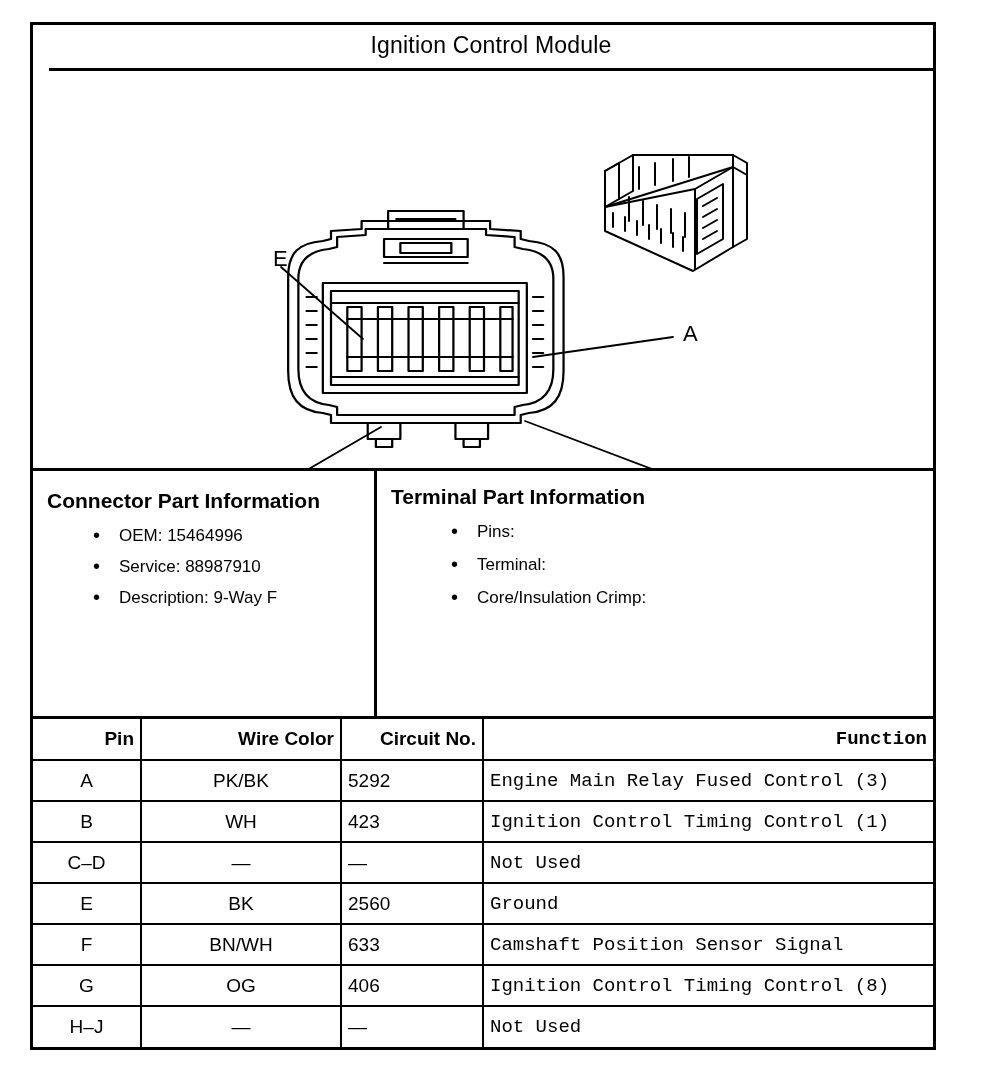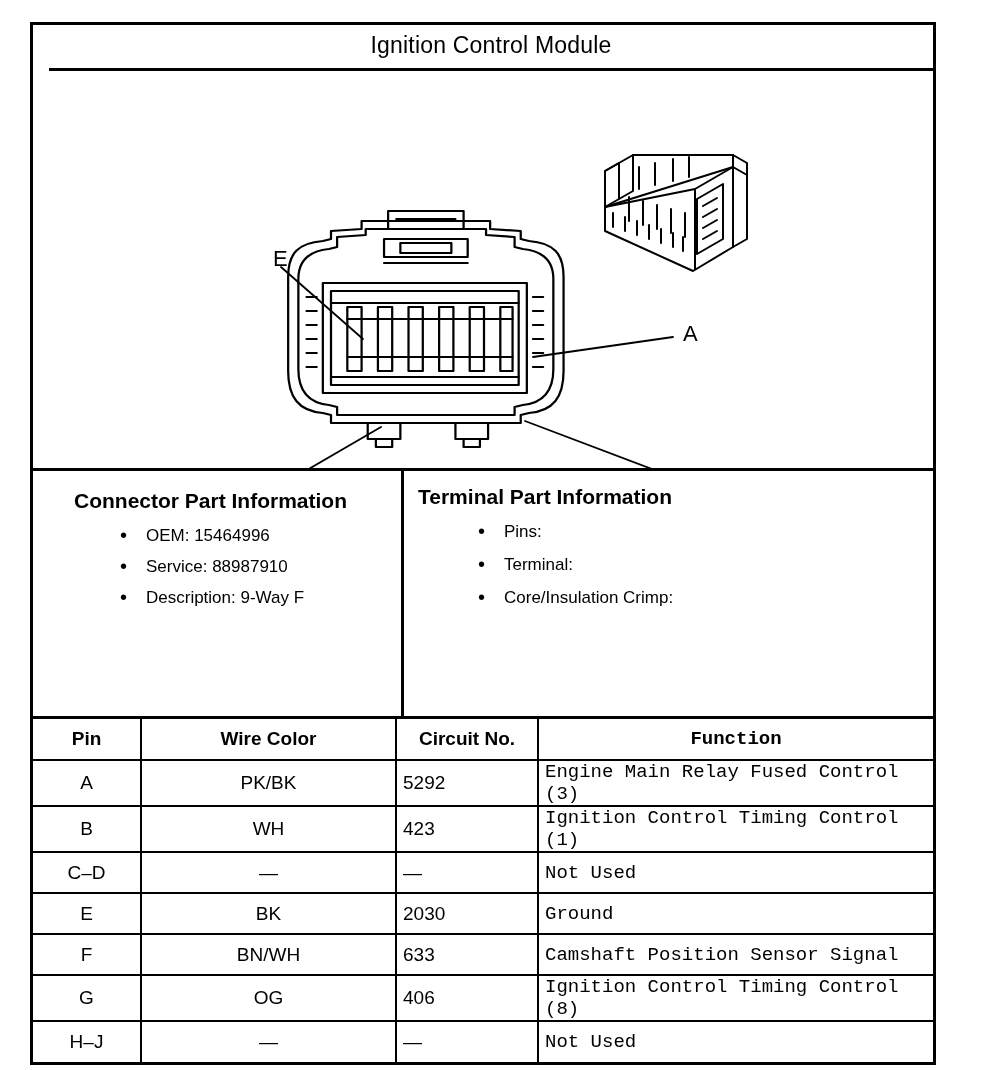--- a/index.html
+++ b/index.html
@@ -45,21 +45,20 @@
   
   .info-row {
     display: flex;
     border-bottom: 3px solid #000;
     min-height: 248px;
   }
   .info-left {
     width: 344px;
     border-right: 3px solid #000;
     padding: 18px 16px 10px 14px;
-    margin-left: 27px;
   }
   .info-right {
     flex: 1;
     padding: 12px 14px 10px 14px;
   }
   .panel-head {
     font-size: 21px;
     font-weight: bold;
     margin: 0 0 14px 0;
   }
@@ -93,23 +92,23 @@
   table.pins th, table.pins td {
     border-top: 2px solid #000;
     border-right: 2px solid #000;
     height: 41px;
     font-size: 19px;
     font-weight: normal;
     padding: 0 6px;
   }
   table.pins tr:first-child th { border-top: none; }
   table.pins th:last-child, table.pins td:last-child { border-right: none; }
-  table.pins thead th { font-weight: bold; text-align: center; }
+  table.pins thead th { font-weight: bold; text-align: right; }
   .c-pin   { width: 108px; text-align: center; }
-  .c-wire  { width: 255px; text-align: center; }
+  .c-wire  { width: 200px; text-align: center; }
   .c-circ  { width: 142px; }
   .c-func  { text-align: left; padding-left: 10px; font-family: Liberation Mono, monospace; }
   thead .c-func { text-align: center; padding-left: 6px; }
 </style>
 </head>
 <body>
 
 <div class="sheet">
 
   <div class="title-bar">Ignition Control Module</div>
@@ -258,21 +257,21 @@
       </tr>
       <tr>
         <td class="c-pin">C–D</td>
         <td class="c-wire">—</td>
         <td class="c-circ">—</td>
         <td class="c-func">Not Used</td>
       </tr>
       <tr>
         <td class="c-pin">E</td>
         <td class="c-wire">BK</td>
-        <td class="c-circ">2030</td>
+        <td class="c-circ">2560</td>
         <td class="c-func">Ground</td>
       </tr>
       <tr>
         <td class="c-pin">F</td>
         <td class="c-wire">BN/WH</td>
         <td class="c-circ">633</td>
         <td class="c-func">Camshaft Position Sensor Signal</td>
       </tr>
       <tr>
         <td class="c-pin">G</td>

